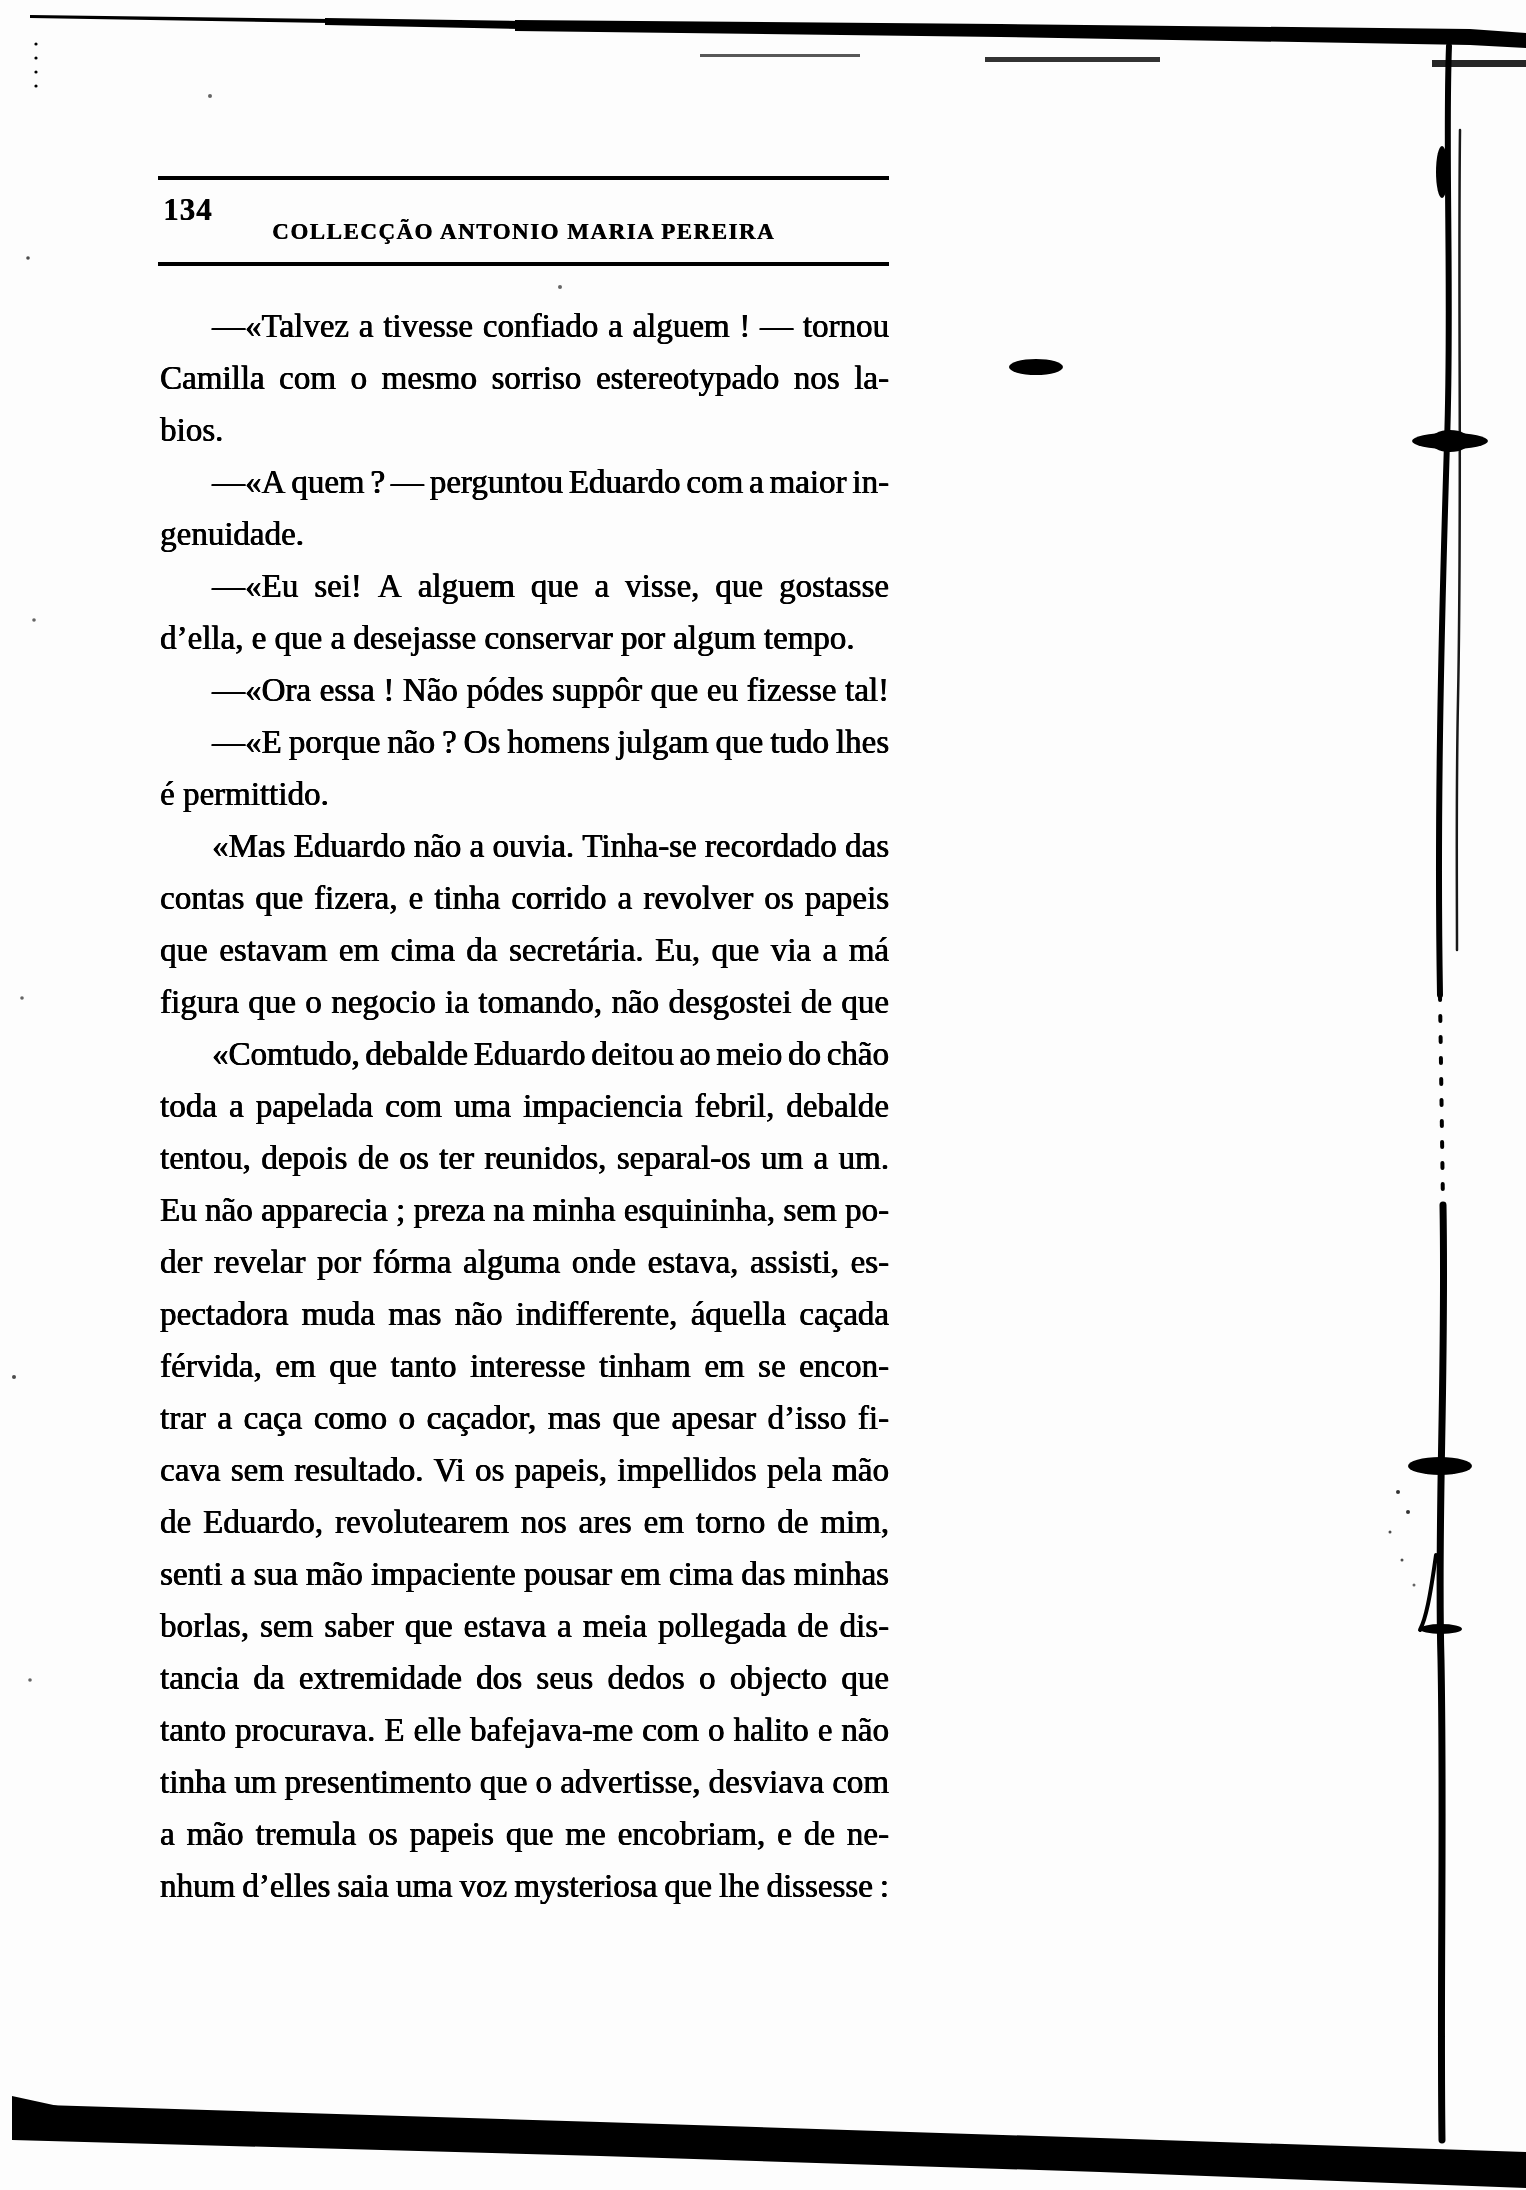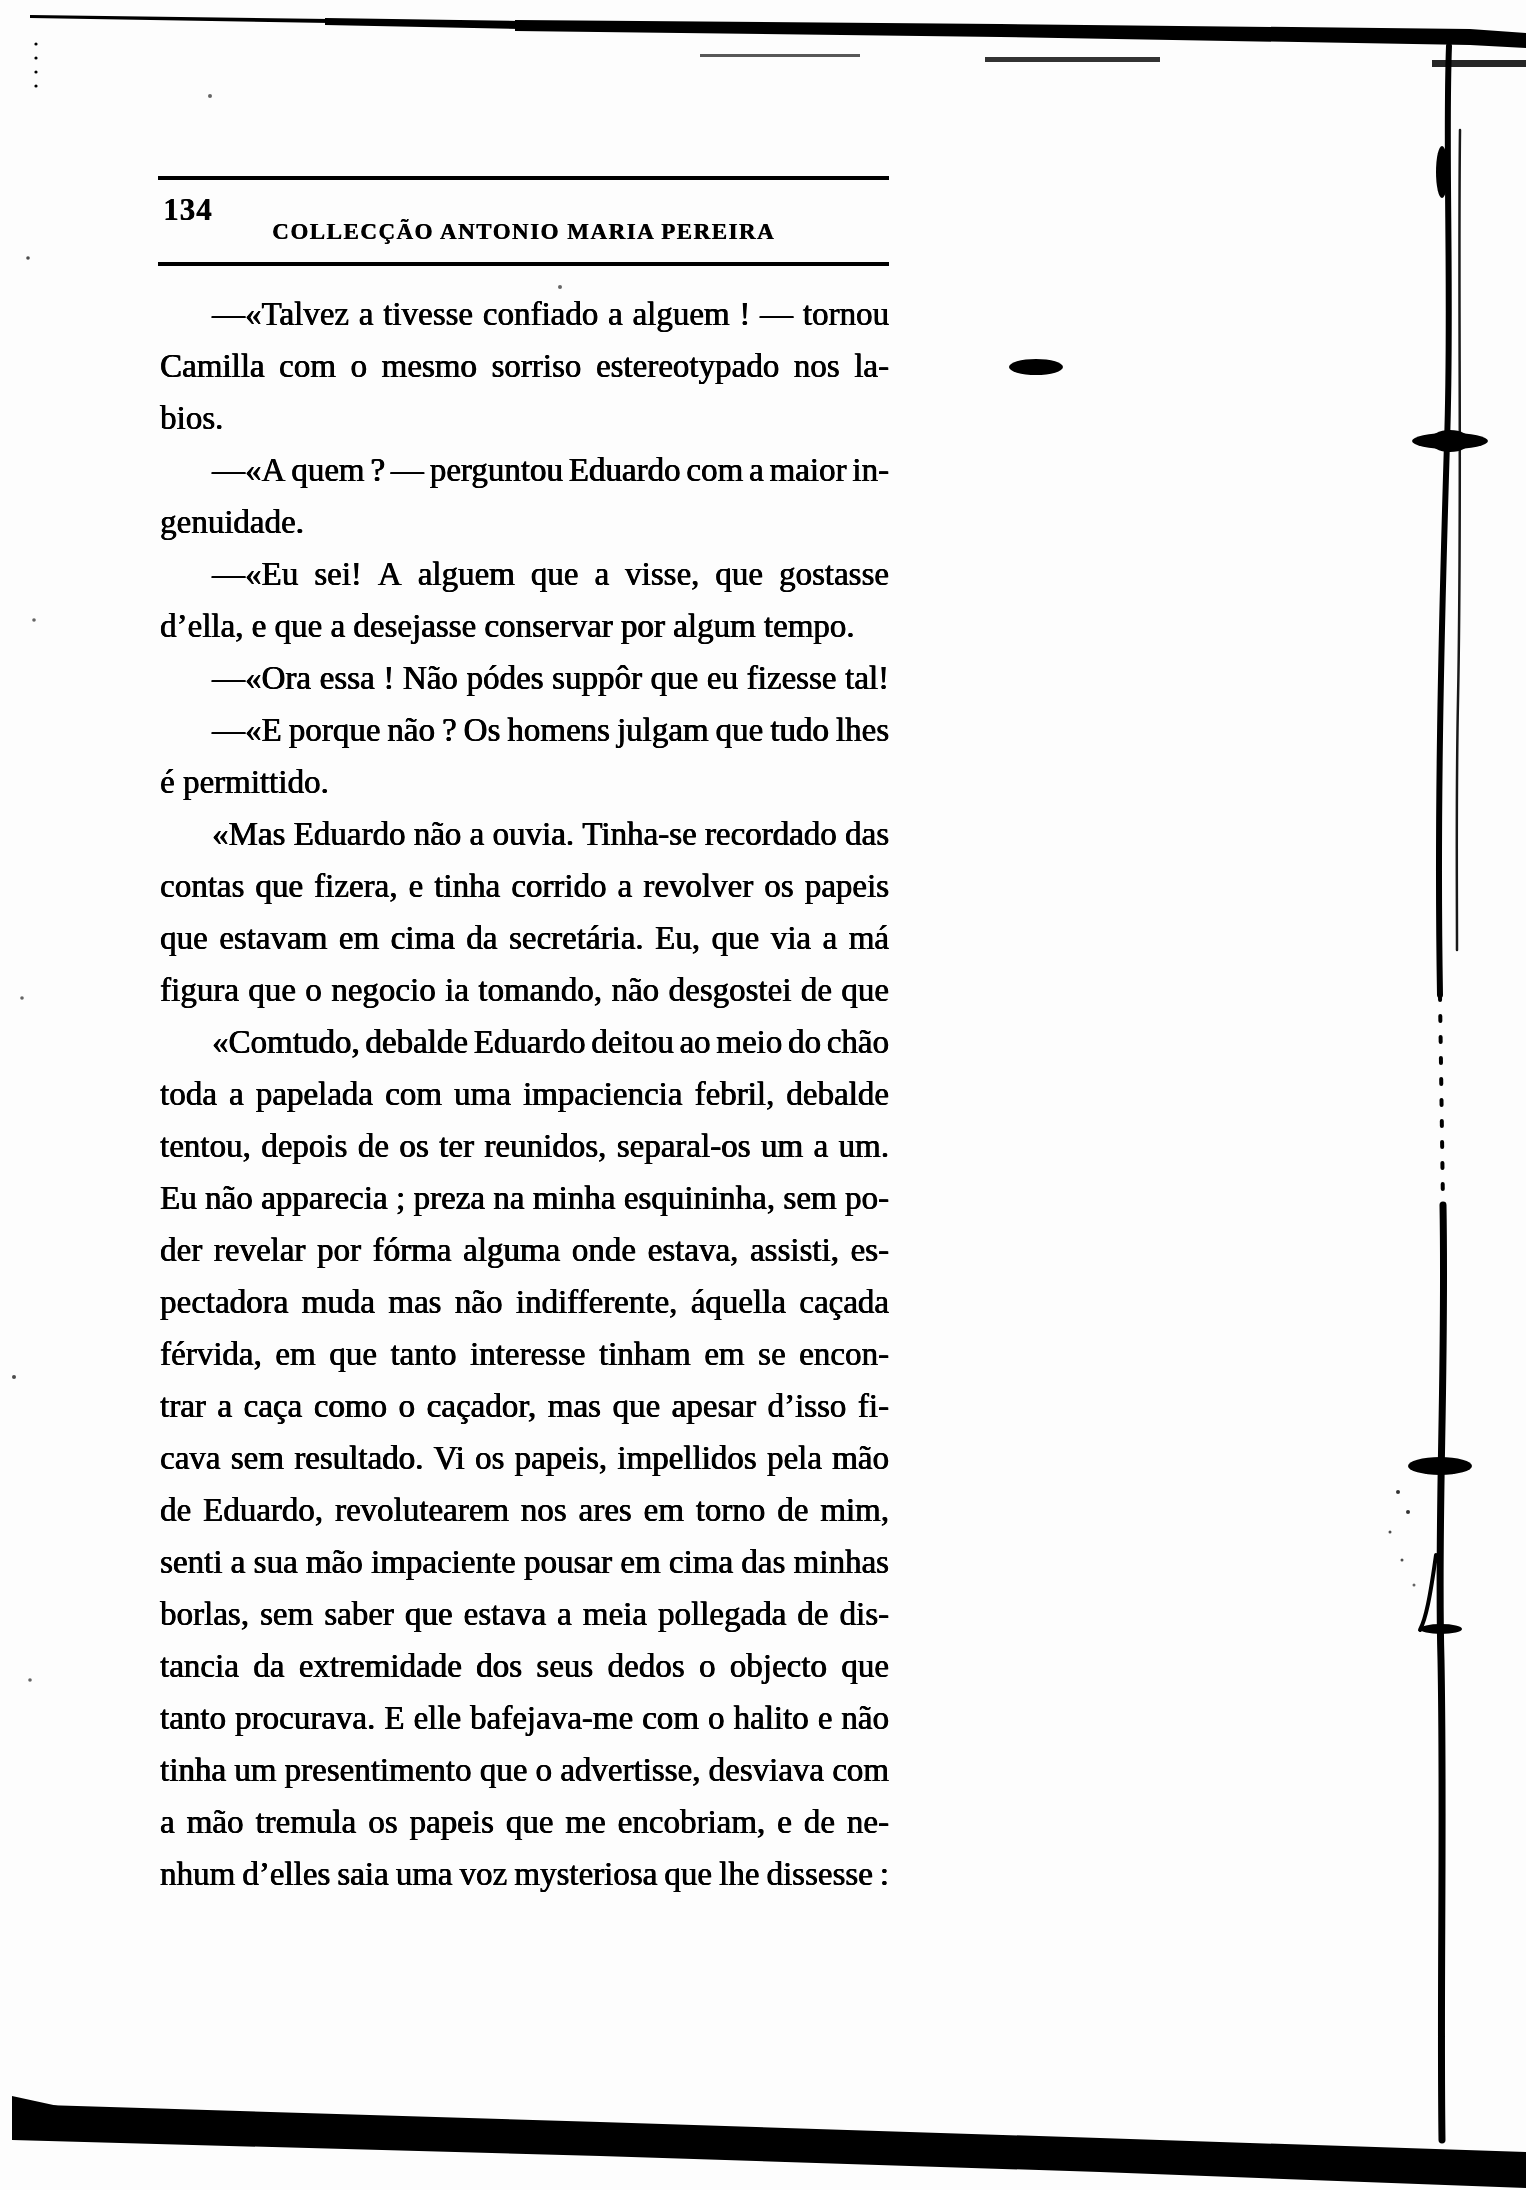--- a/index.html
+++ b/index.html
@@ -23,21 +23,21 @@
     text-shadow:0.6px 0 currentColor;
   }
   .header-title{
     position:absolute;left:158px;top:199px;width:731px;
     text-align:center;
     font-size:23px;font-weight:bold;letter-spacing:1.5px;
     text-shadow:0.6px 0 currentColor;
     margin-top:20px;
   }
   .text-block{
-    position:absolute;left:160px;top:288px;width:729px;
+    position:absolute;left:160px;top:300px;width:729px;
   }
   .line{
     height:52px;line-height:52px;
     font-size:33px;
     white-space:nowrap;
     text-shadow:0.55px 0 currentColor,-0.25px 0 currentColor;
   }
   .line.just{display:flex;justify-content:space-between;align-items:baseline;}
   .line.indent{padding-left:52px;}
 </style>

